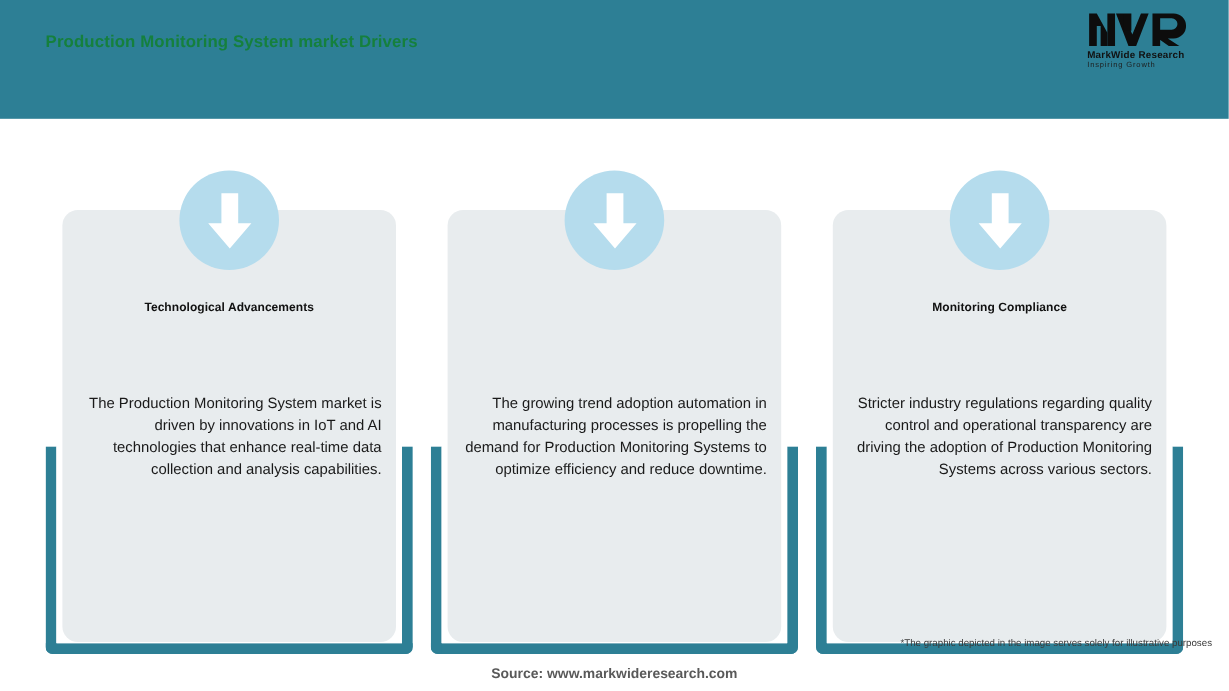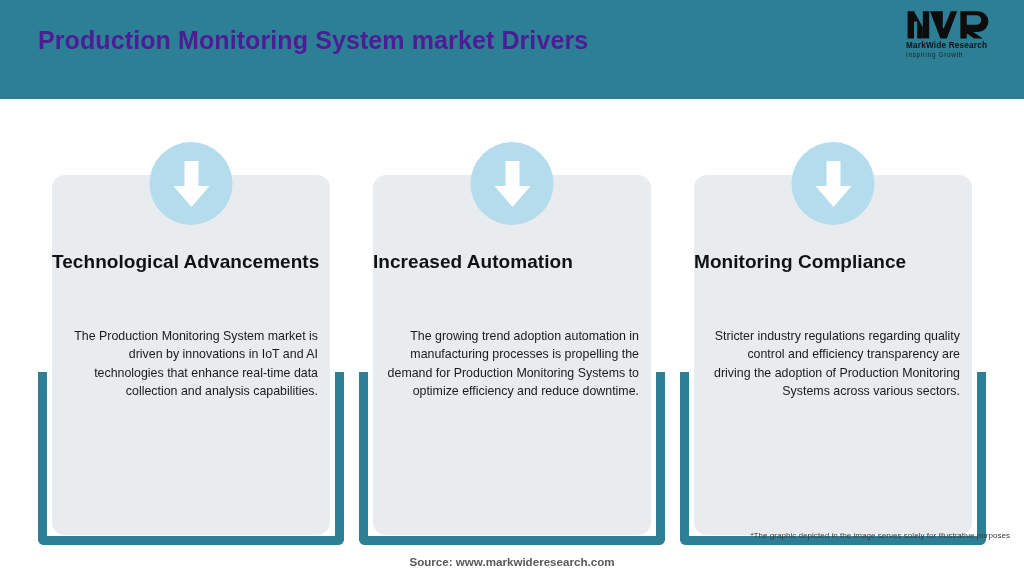--- a/index.html
+++ b/index.html
@@ -23,23 +23,23 @@
     top: 0;
     width: 1024px;
     height: 99px;
     background: #2d7f95;
   }
 
   .header-title {
     position: absolute;
     left: 38px;
     top: 26px;
-    font-size: 25px;
-    font-weight: bold;
-    color: #4c1d95;
+    font-size: 14px;
+    font-weight: bold;
+    color: #15803d;
     letter-spacing: 0.1px;
     white-space: nowrap;
   }
 
   
   .logo {
     position: absolute;
     right: 16px;
     top: 8px;
     width: 102px;
@@ -130,22 +130,22 @@
     align-items: center;
     justify-content: center;
   }
   .card-badge svg { display: block; }
 
   .card-title {
     position: absolute;
     left: 14px;
     top: 152px;
     width: 278px;
-    text-align: left;
-    font-size: 19px;
+    text-align: center;
+    font-size: 10px;
     font-weight: bold;
     color: #111111;
     letter-spacing: 0.05px;
   }
 
   .card-body {
     position: absolute;
     left: 28px;
     top: 228px;
     width: 252px;
@@ -215,33 +215,32 @@
   </div>
 
   <div class="card-wrap c1">
     <div class="card-frame"></div>
     <div class="card-panel"></div>
     <div class="card-badge">
       <svg width="40" height="50" viewBox="0 0 40 50" aria-hidden="true">
         <polygon points="13,2 27,2 27,27 38,27 20,48 2,27 13,27" fill="#ffffff"></polygon>
       </svg>
     </div>
-    <div class="card-title">Increased Automation</div>
     <div class="card-body">The growing trend adoption automation in manufacturing processes is propelling the demand for Production Monitoring Systems to optimize efficiency and reduce downtime.</div>
   </div>
 
   <div class="card-wrap c2">
     <div class="card-frame"></div>
     <div class="card-panel"></div>
     <div class="card-badge">
       <svg width="40" height="50" viewBox="0 0 40 50" aria-hidden="true">
         <polygon points="13,2 27,2 27,27 38,27 20,48 2,27 13,27" fill="#ffffff"></polygon>
       </svg>
     </div>
     <div class="card-title">Monitoring Compliance</div>
-    <div class="card-body">Stricter industry regulations regarding quality control and efficiency transparency are driving the adoption of Production Monitoring Systems across various sectors.</div>
+    <div class="card-body">Stricter industry regulations regarding quality control and operational transparency are driving the adoption of Production Monitoring Systems across various sectors.</div>
   </div>
 
 </div>
 
 <div class="footer-source">Source: www.markwideresearch.com</div>
 
 <div class="footer-note">*The graphic depicted in the image serves solely for illustrative purposes</div>
 
 </body></html>

